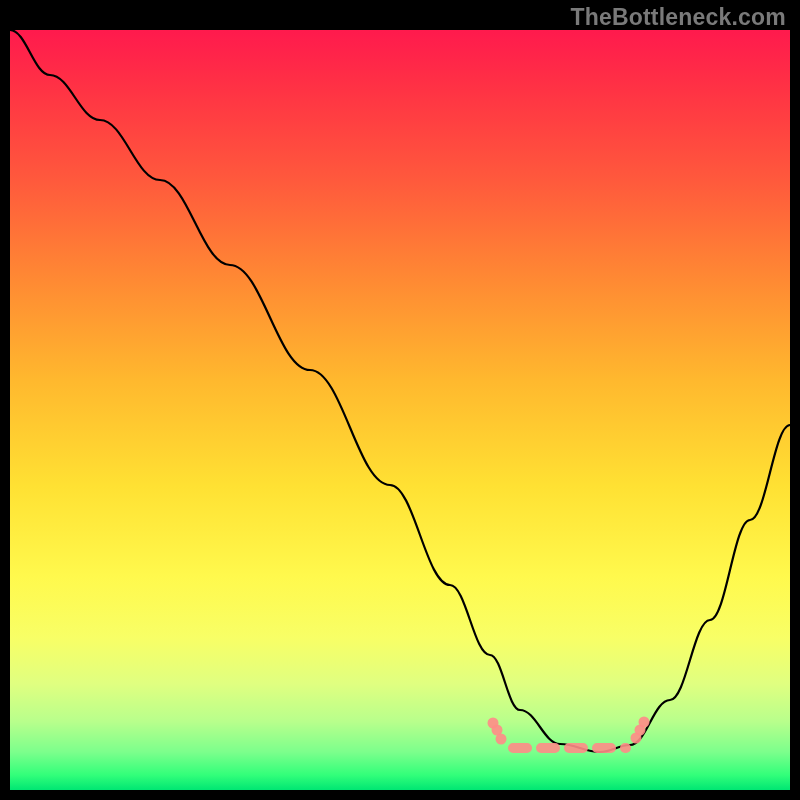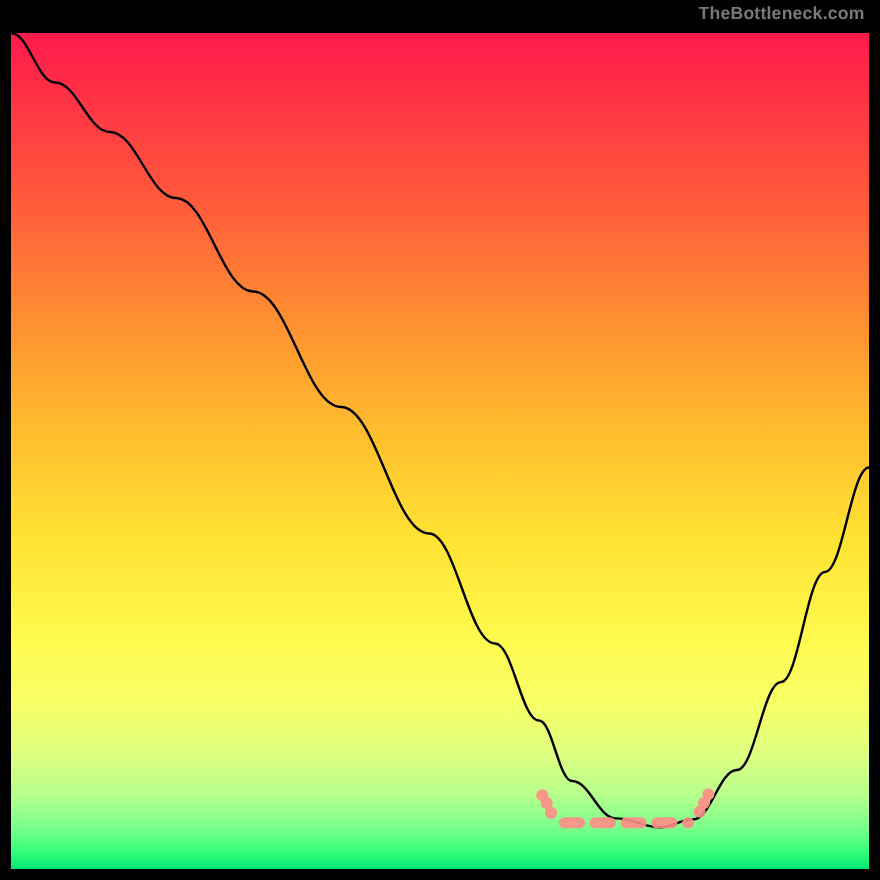--- a/index.html
+++ b/index.html
@@ -30,21 +30,21 @@
       #7cff8c 95%,
       #33ff7a 98%,
       #00e673 100%
     );
   }
   .watermark {
     position: absolute;
     top: 4px;
     right: 14px;
     font-family: Arial, Helvetica, sans-serif;
-    font-size: 16px;
+    font-size: 23px;
     font-weight: 600;
     color: #7a7a7a;
     letter-spacing: 0.2px;
   }
   svg.overlay {
     position: absolute;
     left: 0;
     top: 0;
     width: 780px;
     height: 760px;

